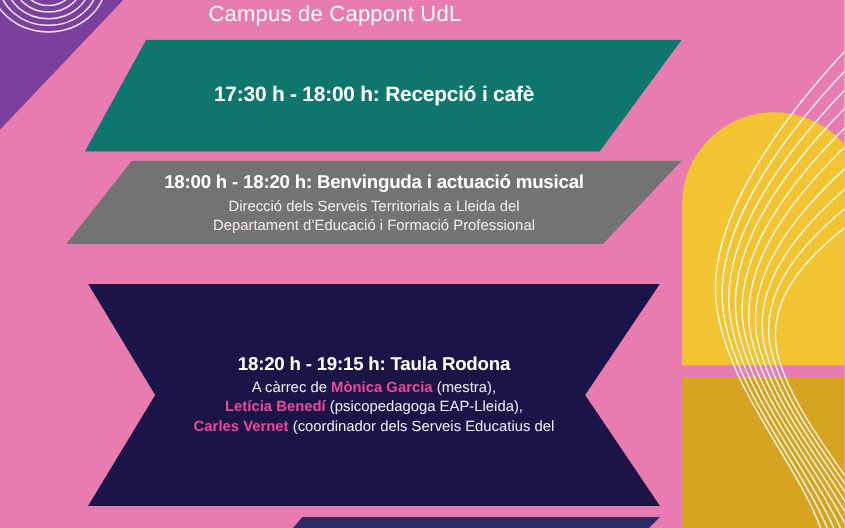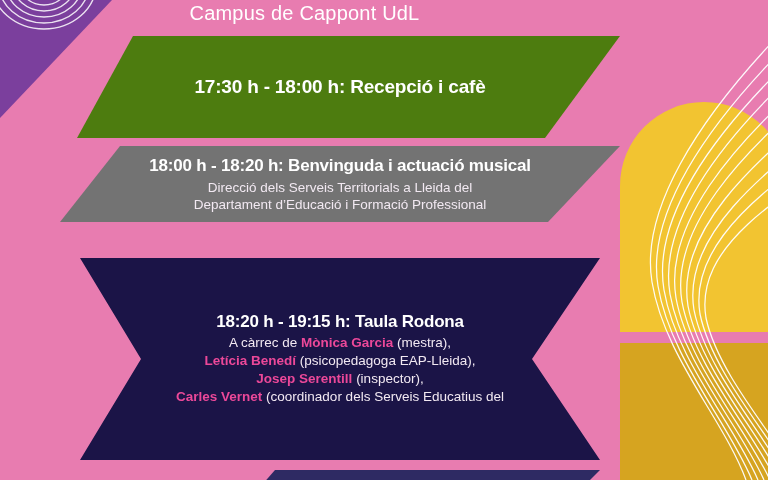--- a/index.html
+++ b/index.html
@@ -37,21 +37,21 @@
   }
   .block-sub{
     font-weight:normal;
     color:#f2e9f2;
   }
   .block-sub b{color:#ec4899;font-weight:bold;}
 
   
   #block-1{
     left:60px;top:36px;width:560px;height:102px;
-    background:#4d7c0f;
+    background:#0f766e;
     clip-path:polygon(73px 0, 100% 0, 485px 100%, 17px 100%);
   }
   #block-1 .block-title{font-size:19px;}
 
   
   #block-2{
     left:60px;top:146px;width:560px;height:76px;
     background:#737373;
     clip-path:polygon(60px 0, 100% 0, 488px 100%, 0 100%);
   }
@@ -145,20 +145,19 @@
         <div>Direcció dels Serveis Territorials a Lleida del</div>
         <div>Departament d’Educació i Formació Professional</div>
       </div>
   </div>
 
   <div class="block" id="block-3">
     <div class="block-title">18:20 h - 19:15 h: Taula Rodona</div>
     <div class="block-sub">
         <div>A càrrec de <b>Mònica Garcia</b> (mestra),</div>
         <div><b>Letícia Benedí</b> (psicopedagoga EAP-Lleida),</div>
-        <div><b>Josep Serentill</b> (inspector),</div>
         <div><b>Carles Vernet</b> (coordinador dels Serveis Educatius del</div>
       </div>
   </div>
 
   <div class="block" id="block-4"></div>
 
 </div>
 
 </body></html>

